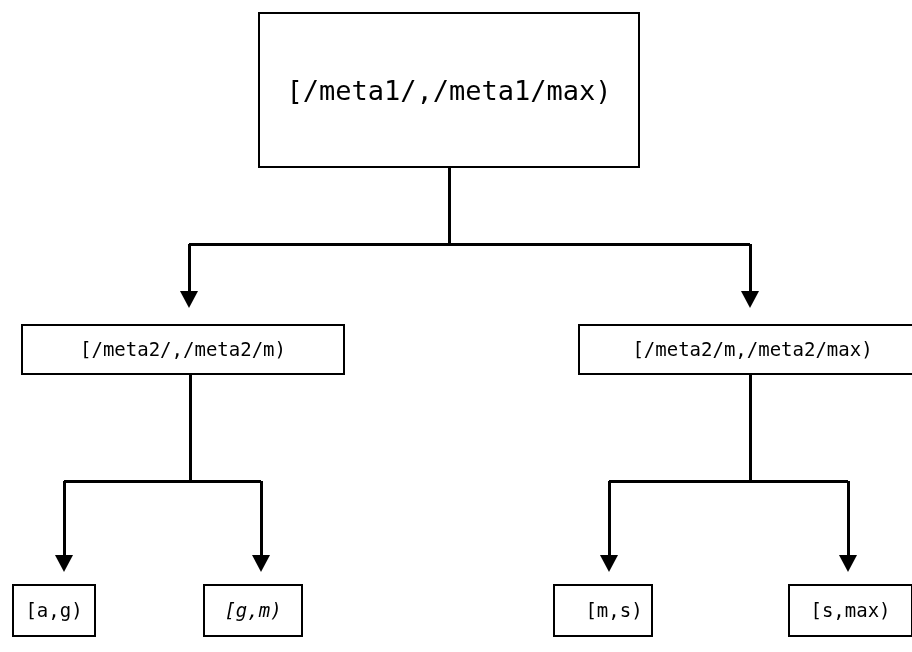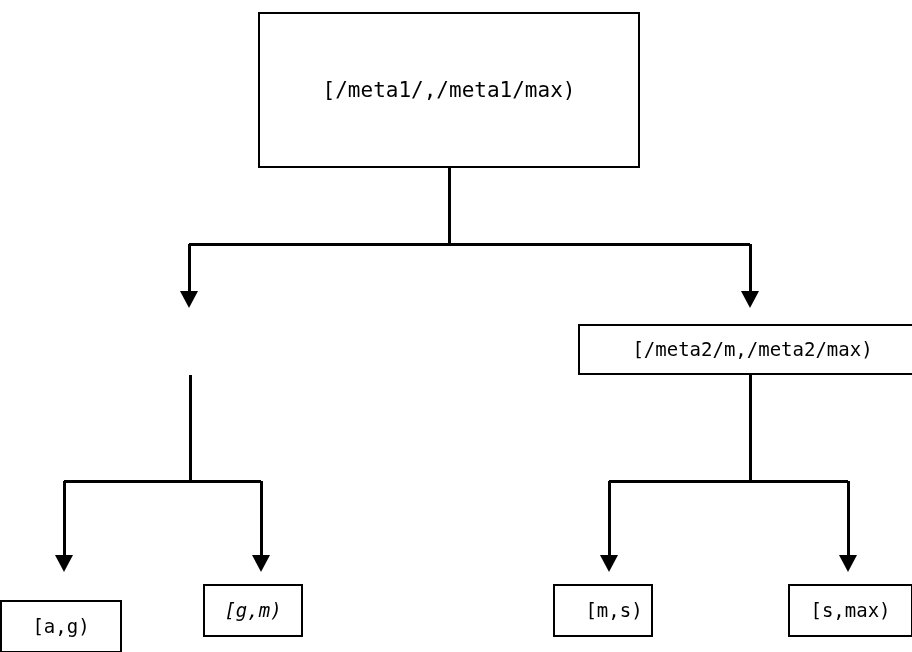--- a/index.html
+++ b/index.html
@@ -43,21 +43,21 @@
     color: #000000;
     white-space: pre;
   }
   
   #node-root {
     left: 258px;
     top: 12px;
     width: 382px;
     height: 156px;
   }
-  #node-root .node-label { font-size: 21px; }
+  #node-root .node-label { font-size: 27px; }
   
   #node-mid-left {
     left: 21px;
     top: 324px;
     width: 324px;
     height: 51px;
   }
   #node-mid-right {
     left: 578px;
     top: 324px;
@@ -65,21 +65,21 @@
     height: 51px;
   }
   #node-mid-left .node-label,
   #node-mid-right .node-label { font-size: 19px; }
   
   .leaf-box {
     top: 584px;
     height: 53px;
   }
   .leaf-box .node-label { font-size: 19px; }
-  #node-leaf-ag   { left: 0;   width: 122px; margin-top: 16px; }
+  #node-leaf-ag   { left: 12px;   width: 84px; }
   #node-leaf-gm   { left: 203px; width: 100px; font-style: italic; }
   #node-leaf-ms   { left: 553px; width: 100px; padding-left: 22px; }
   #node-leaf-smax { left: 778px; width: 125px; margin-left: 10px; }
 </style>
 </head>
 <body>
 
 <div id="diagram-canvas">
 
   <svg id="edge-layer" viewBox="0 0 912 652" width="912" height="652" xmlns="http://www.w3.org/2000/svg">
@@ -107,20 +107,23 @@
       <polygon points="252,555 270,555 261,572"></polygon>
       <polygon points="600,555 618,555 609,572"></polygon>
       <polygon points="839,555 857,555 848,572"></polygon>
     </g>
   </svg>
 
   <div class="node-box" id="node-root">
     <span class="node-label">[/meta1/,/meta1/max)</span>
   </div>
 
+  <div class="node-box" id="node-mid-left">
+    <span class="node-label">[/meta2/,/meta2/m)</span>
+  </div>
 
   <div class="node-box" id="node-mid-right">
     <span class="node-label">[/meta2/m,/meta2/max)</span>
   </div>
 
   <div class="node-box leaf-box" id="node-leaf-ag">
     <span class="node-label">[a,g)</span>
   </div>
 
   <div class="node-box leaf-box" id="node-leaf-gm">

